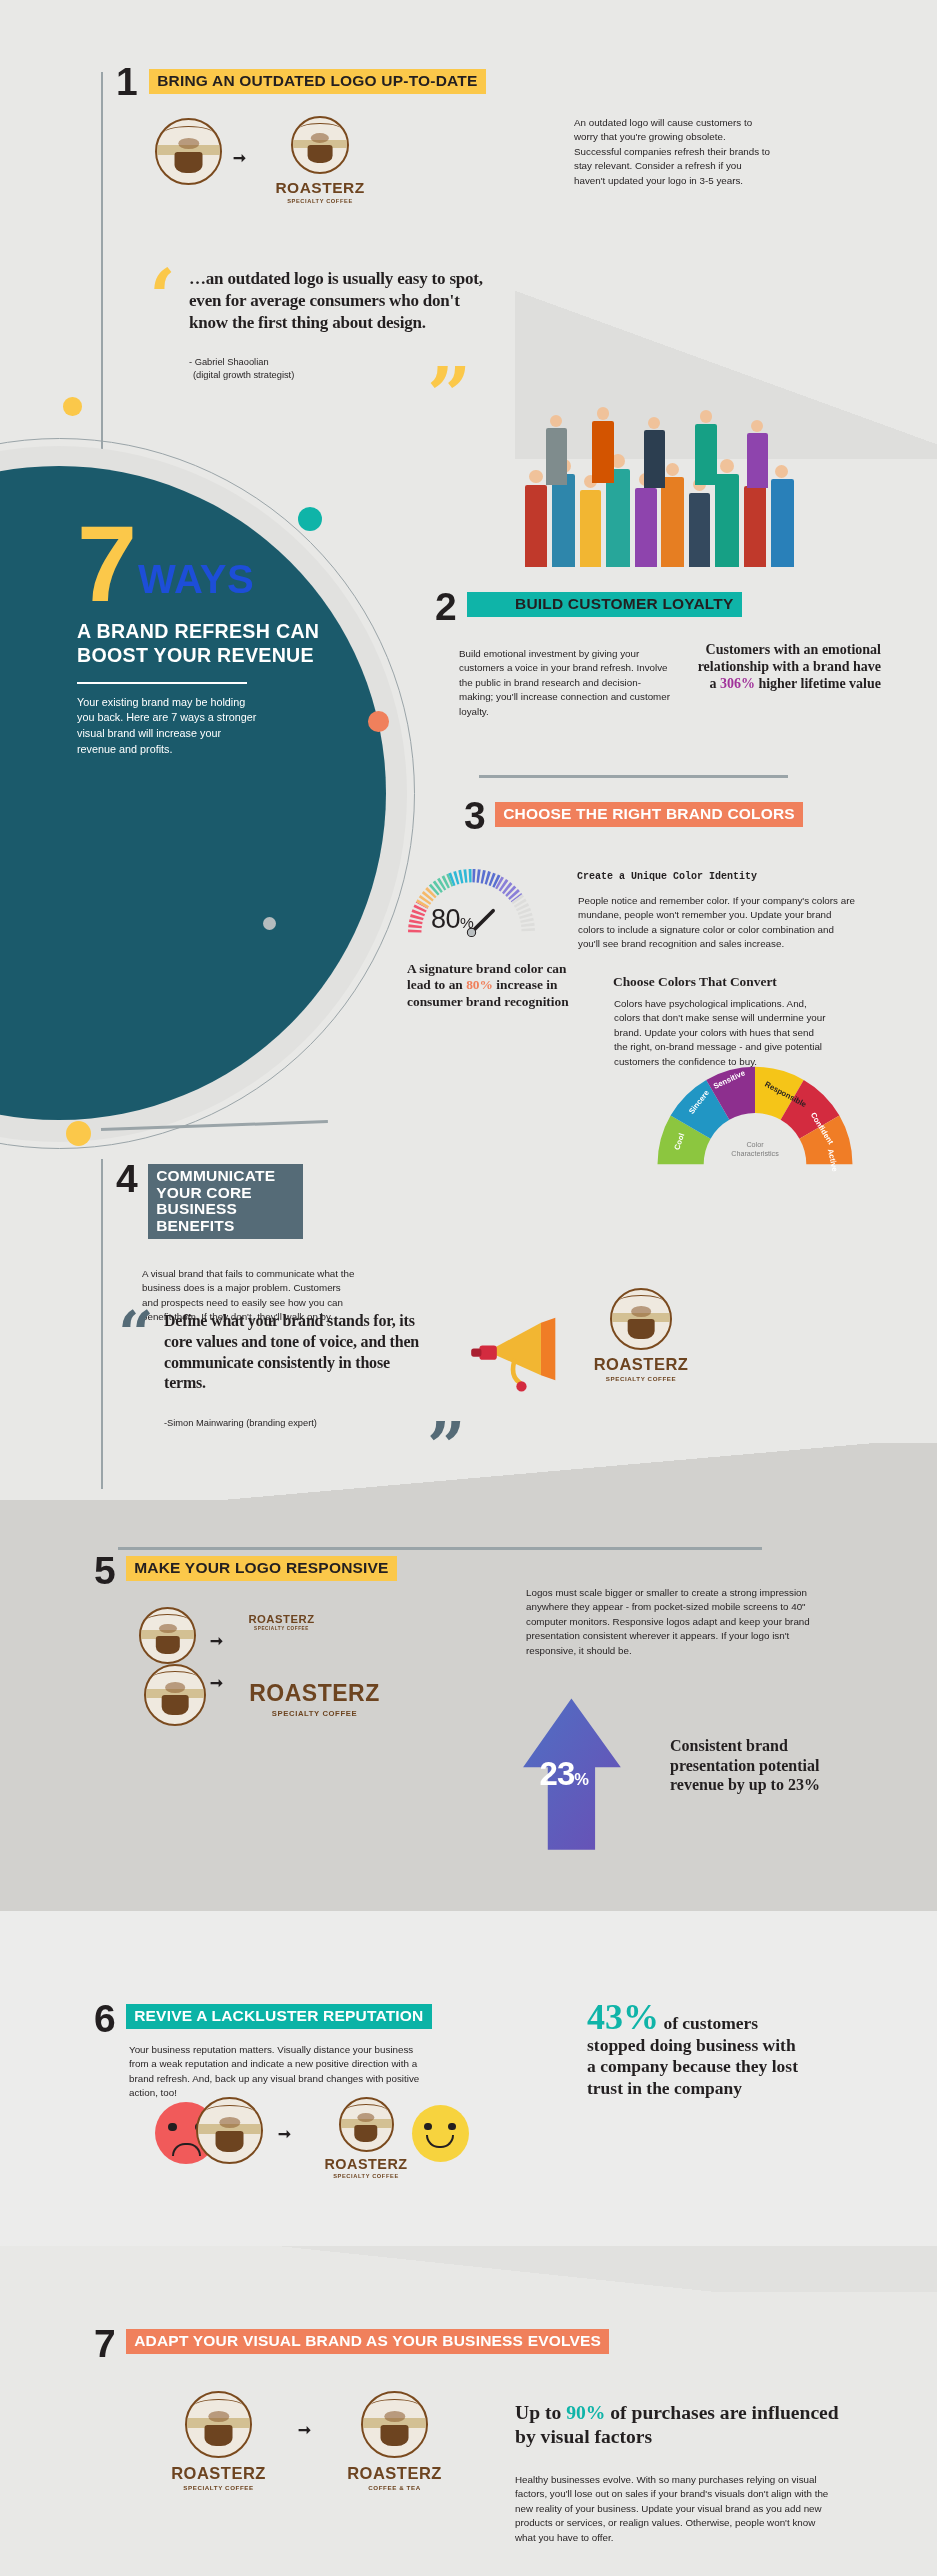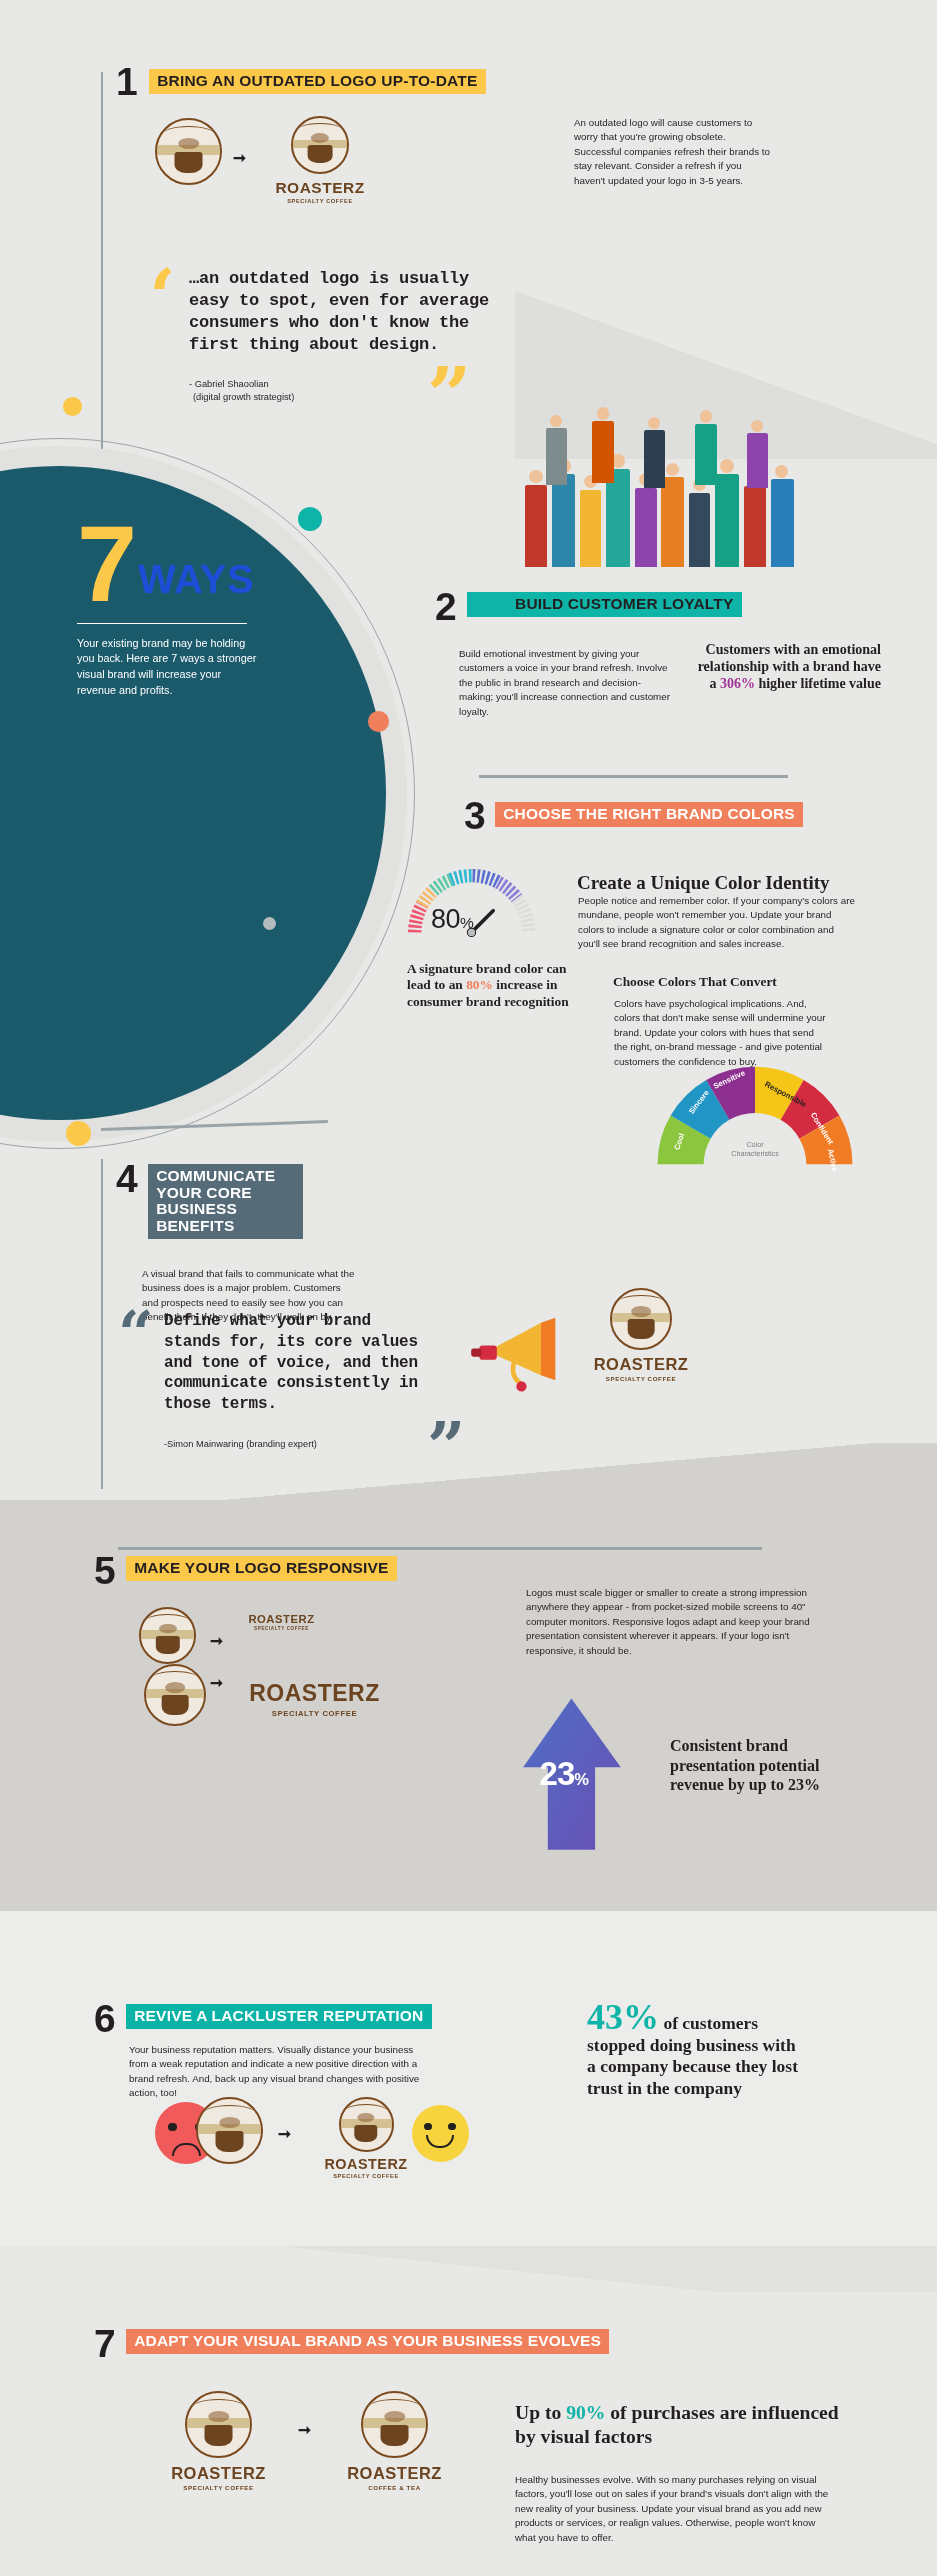--- a/index.html
+++ b/index.html
@@ -56,21 +56,21 @@
   .bar-slate  { background:#556b77; color:#ffffff; }
 
   .vline { position:absolute; width:2.1px; background:#9aa4a8; }
   .hline { position:absolute; height:2.6px; background:#9aa4a8; }
 
   .body-txt { font-size:9.8px; line-height:1.48; color:#231f20; }
 
   
   .quote-wrap { position:absolute; }
   .quote-mark { font-family:"DejaVu Serif", serif; font-weight:700; line-height:.72; }
-  .quote-txt { font-family:Liberation Mono, monospace; font-weight:700; font-size:17px; line-height:1.3; letter-spacing:-0.2px; }
+  .quote-txt { font-family:Liberation Serif, serif; font-weight:700; font-size:17px; line-height:1.3; letter-spacing:-0.2px; }
   .quote-attr { font-size:9.3px; line-height:1.4; }
 
   
   .stat-head { font-family:"Liberation Serif", serif; font-weight:700; line-height:1.22; }
 
   
   .logo { position:absolute; text-align:center; }
   .logo-badge { border-radius:50%; border:2.1px solid #7a4a1e; background:#efe9df; position:relative; margin:0 auto; overflow:hidden; }
   .logo-badge .arc-top{ position:absolute; left:8%; right:8%; top:9%; height:28%; border-top:1.5px solid #7a4a1e; border-radius:50% 50% 0 0;}
   .logo-badge .cup{ position:absolute; left:50%; transform:translateX(-50%); bottom:16%; width:46%; height:34%; background:#6d4420; border-radius:3.1px 3.1px 40% 40%; }
@@ -158,20 +158,21 @@
   <div class="dot dot-teal"></div>
   <div class="dot dot-orange"></div>
   <div class="dot dot-yellow-sm"></div>
   <div class="dot dot-yellow-lg"></div>
   <div class="dot dot-grey"></div>
 
   <div class="hero-text">
     <div style="white-space:nowrap;">
       <span class="hero-7">7</span><span class="hero-ways">WAYS</span>
     </div>
+    <div class="hero-sub">A BRAND REFRESH CAN BOOST YOUR REVENUE</div>
     <div class="hero-rule"></div>
     <div class="hero-body">Your existing brand may be holding you back. Here are 7 ways a stronger visual brand will increase your revenue and profits.</div>
   </div>
 
   <div class="people" style="left:515px;top:397px;width:319px;height:180px;">
     <div class="person" style="left:10.3px;top:88px;width:21.6px;height:82px;background:#c0392b;"></div>
       <div class="head" style="left:14.4px;top:73px;width:13.4px;height:13.4px;"></div>
     <div class="person" style="left:37px;top:77px;width:23px;height:93px;background:#2e86ab;"></div>
       <div class="head" style="left:42px;top:62px;width:14px;height:14px;"></div>
     <div class="person" style="left:65px;top:93px;width:20.6px;height:77px;background:#f2b632;"></div>
@@ -210,21 +211,21 @@
   <div class="stat-head" style="position:absolute;left:690px;top:641px;width:191px;font-size:14px;text-align:right;">
     <span>Customers with an emotional relationship with a brand have a </span><span style="color:#a0329a;">306%</span><span> higher lifetime value</span>
   </div>
 
   <div class="hline" style="left:479px;top:775px;width:309px;"></div>
   <div style="position:absolute;left:464px;top:796px;display:flex;align-items:flex-start;gap:9.3px;">
     <div class="sec-num">3</div>
     <div class="sec-bar bar-orange" style="margin-top:6.2px;">CHOOSE THE RIGHT BRAND COLORS</div>
   </div>
 
-  <div class="stat-head" style="position:absolute;left:577px;top:871px;font-size:19px;">Create a Unique Color Identity</div>
+  <div class="stat-head" style="position:absolute;left:577px;top:871px;font-size:10px;font-family:Liberation Mono, monospace;">Create a Unique Color Identity</div>
   <div class="body-txt" style="position:absolute;left:578px;top:894px;width:278px;">People notice and remember color. If your company's colors are mundane, people won't remember you. Update your brand colors to include a signature color or color combination and you'll see brand recognition and sales increase.</div>
 
   <div class="gauge" style="left:407px;top:860px;width:129px;height:88px;">
     <svg width="129" height="88" viewBox="0 0 250 170">
       <g transform="translate(125,140)">
         <path d="M -110 0 A 110 110 0 0 1 -96 -53" fill="none" stroke="#f0556f" stroke-width="26" stroke-dasharray="5,4"></path>
         <path d="M -96 -53 A 110 110 0 0 1 -74 -81" fill="none" stroke="#f5b96a" stroke-width="26" stroke-dasharray="5,4"></path>
         <path d="M -74 -81 A 110 110 0 0 1 -40 -102" fill="none" stroke="#5ec9a8" stroke-width="26" stroke-dasharray="5,4"></path>
         <path d="M -40 -102 A 110 110 0 0 1 2 -110" fill="none" stroke="#2fb8d6" stroke-width="26" stroke-dasharray="5,4"></path>
         <path d="M 2 -110 A 110 110 0 0 1 52 -97" fill="none" stroke="#5a6fd0" stroke-width="26" stroke-dasharray="5,4"></path>

